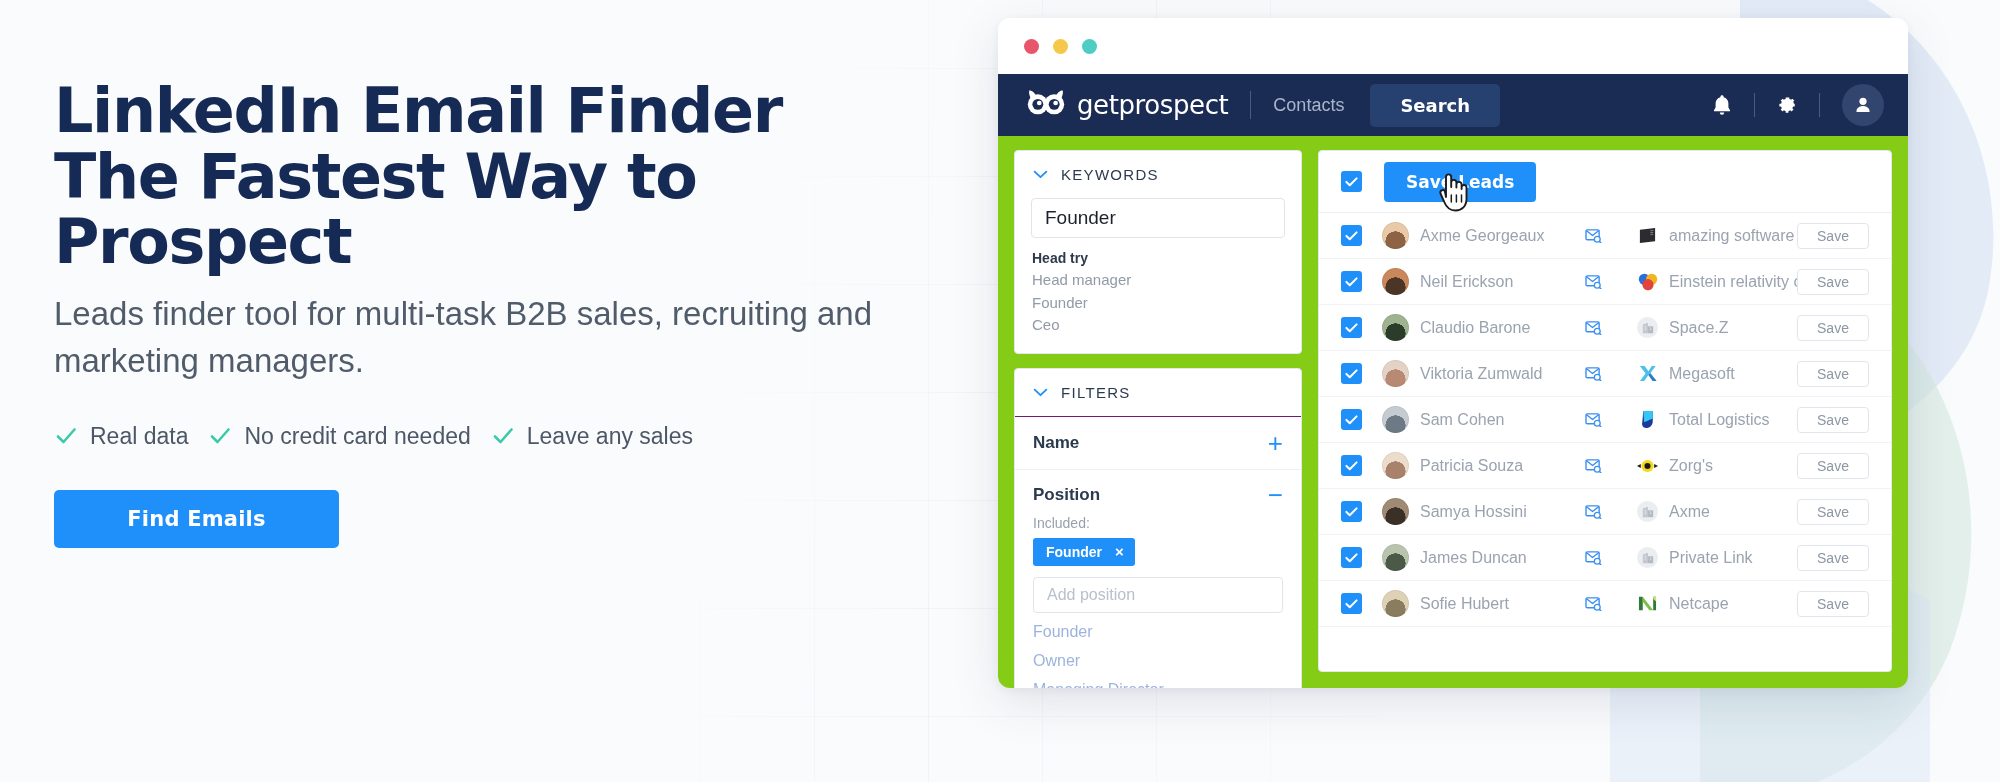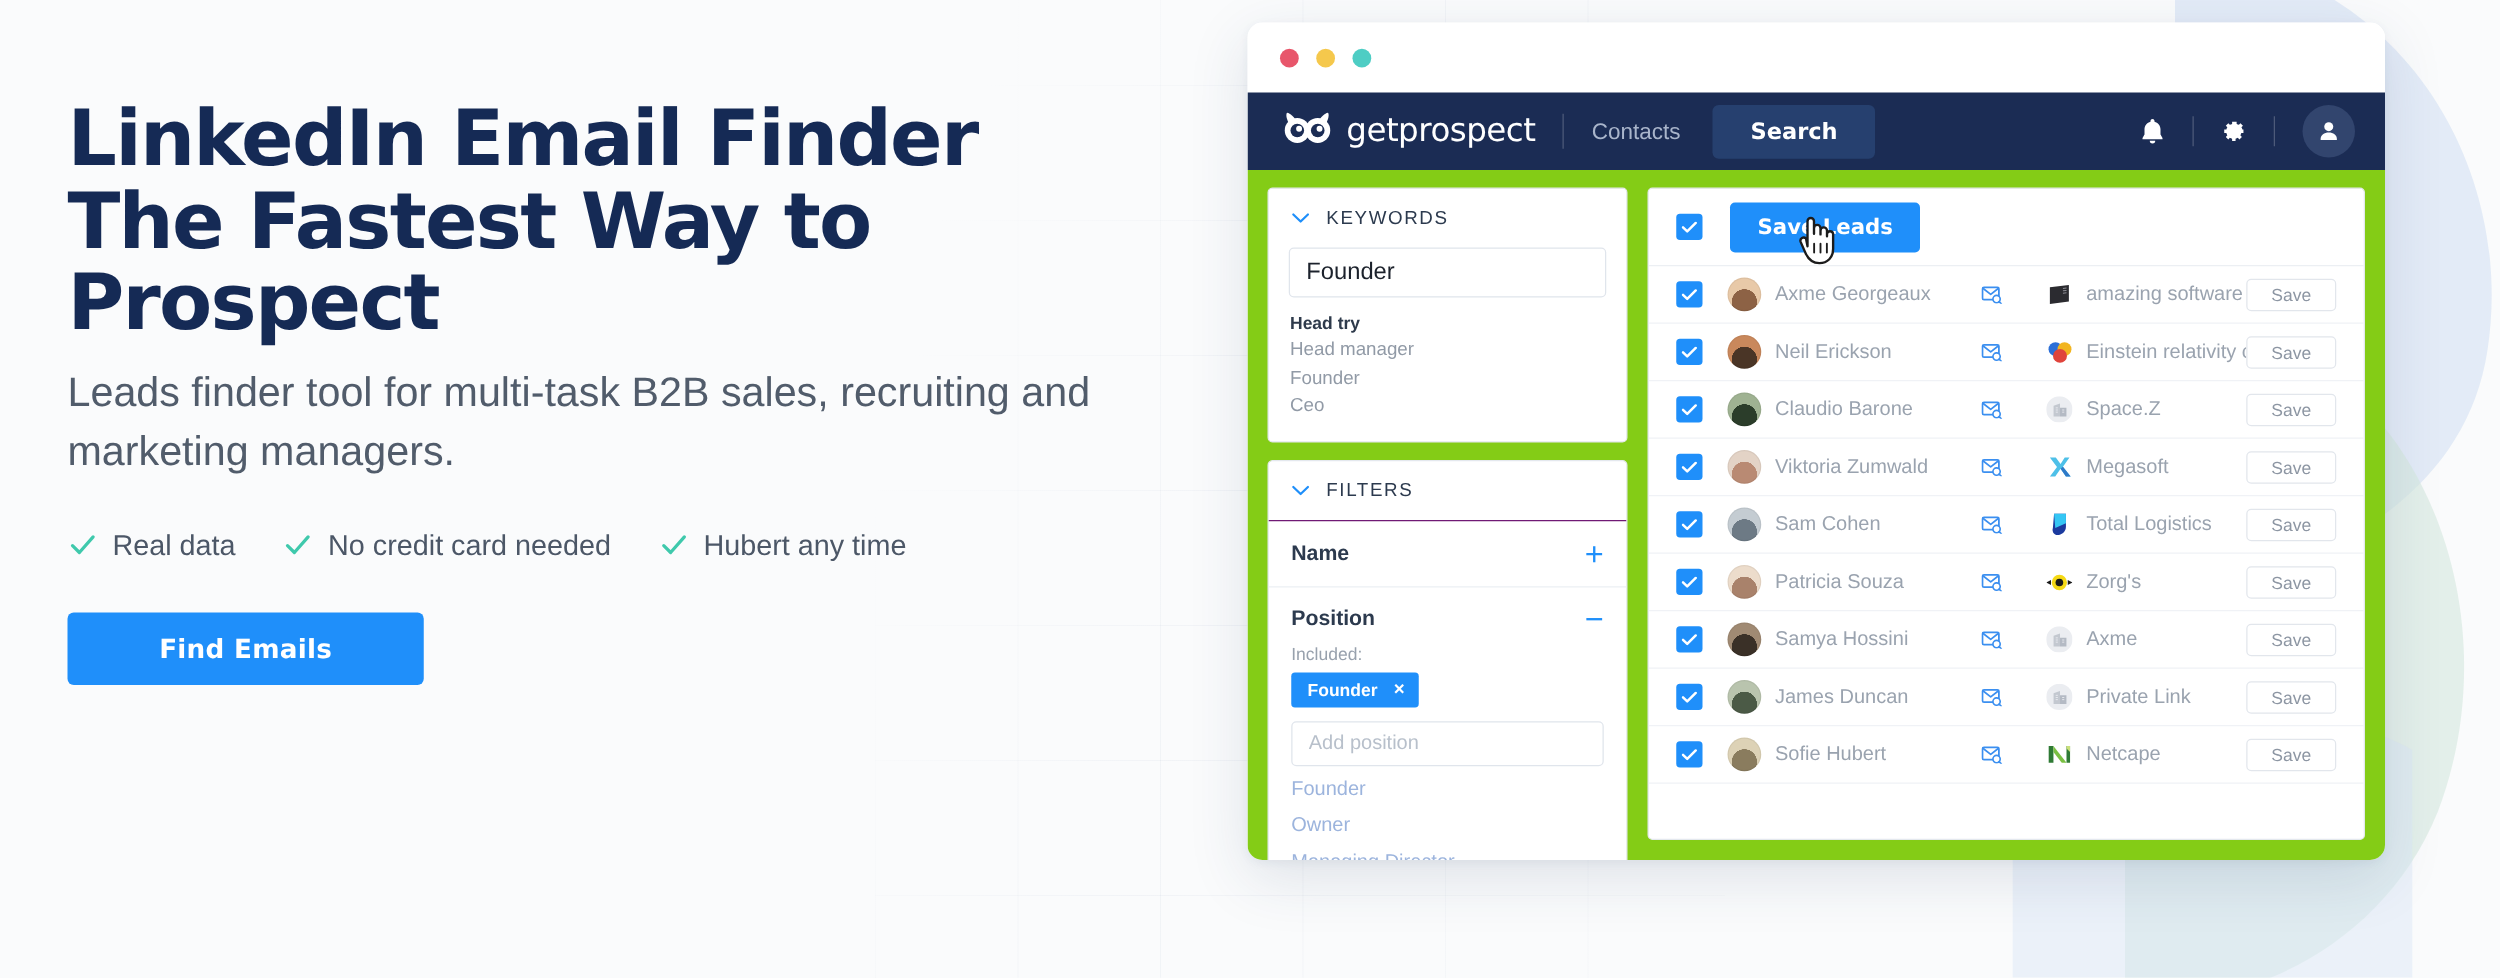--- a/index.html
+++ b/index.html
@@ -76,21 +76,21 @@
     color: #515c6b;
     max-width: 850px;
     white-space: pre-line;
     font-weight: 400;
   }
 
   #hero-features {
     margin-top: 38px;
     display: flex;
     align-items: center;
-    gap: 38px;
+    gap: 20px;
   }
 
   .feature {
     display: flex;
     align-items: center;
     gap: 12px;
   }
 
   .feature-check svg { display: block; }
 
@@ -541,21 +541,21 @@
           </svg>
       </span>
       <span class="feature-label">No credit card needed</span>
     </div>
     <div class="feature">
       <span class="feature-check">
         <svg width="24" height="24" viewBox="0 0 24 24" fill="none">
             <path d="M4 12.5 L9.5 18 L20.5 5.5" stroke="#3fc9ac" stroke-width="2.6" stroke-linecap="round" stroke-linejoin="round"></path>
           </svg>
       </span>
-      <span class="feature-label">Hubert any time</span>
+      <span class="feature-label">Leave any sales</span>
     </div>
   </div>
 
   <button id="cta-button">Find Emails</button>
 </section>
 
 <div id="app-window">
 
   <div id="titlebar">
     <span class="dot dot-red"></span>

